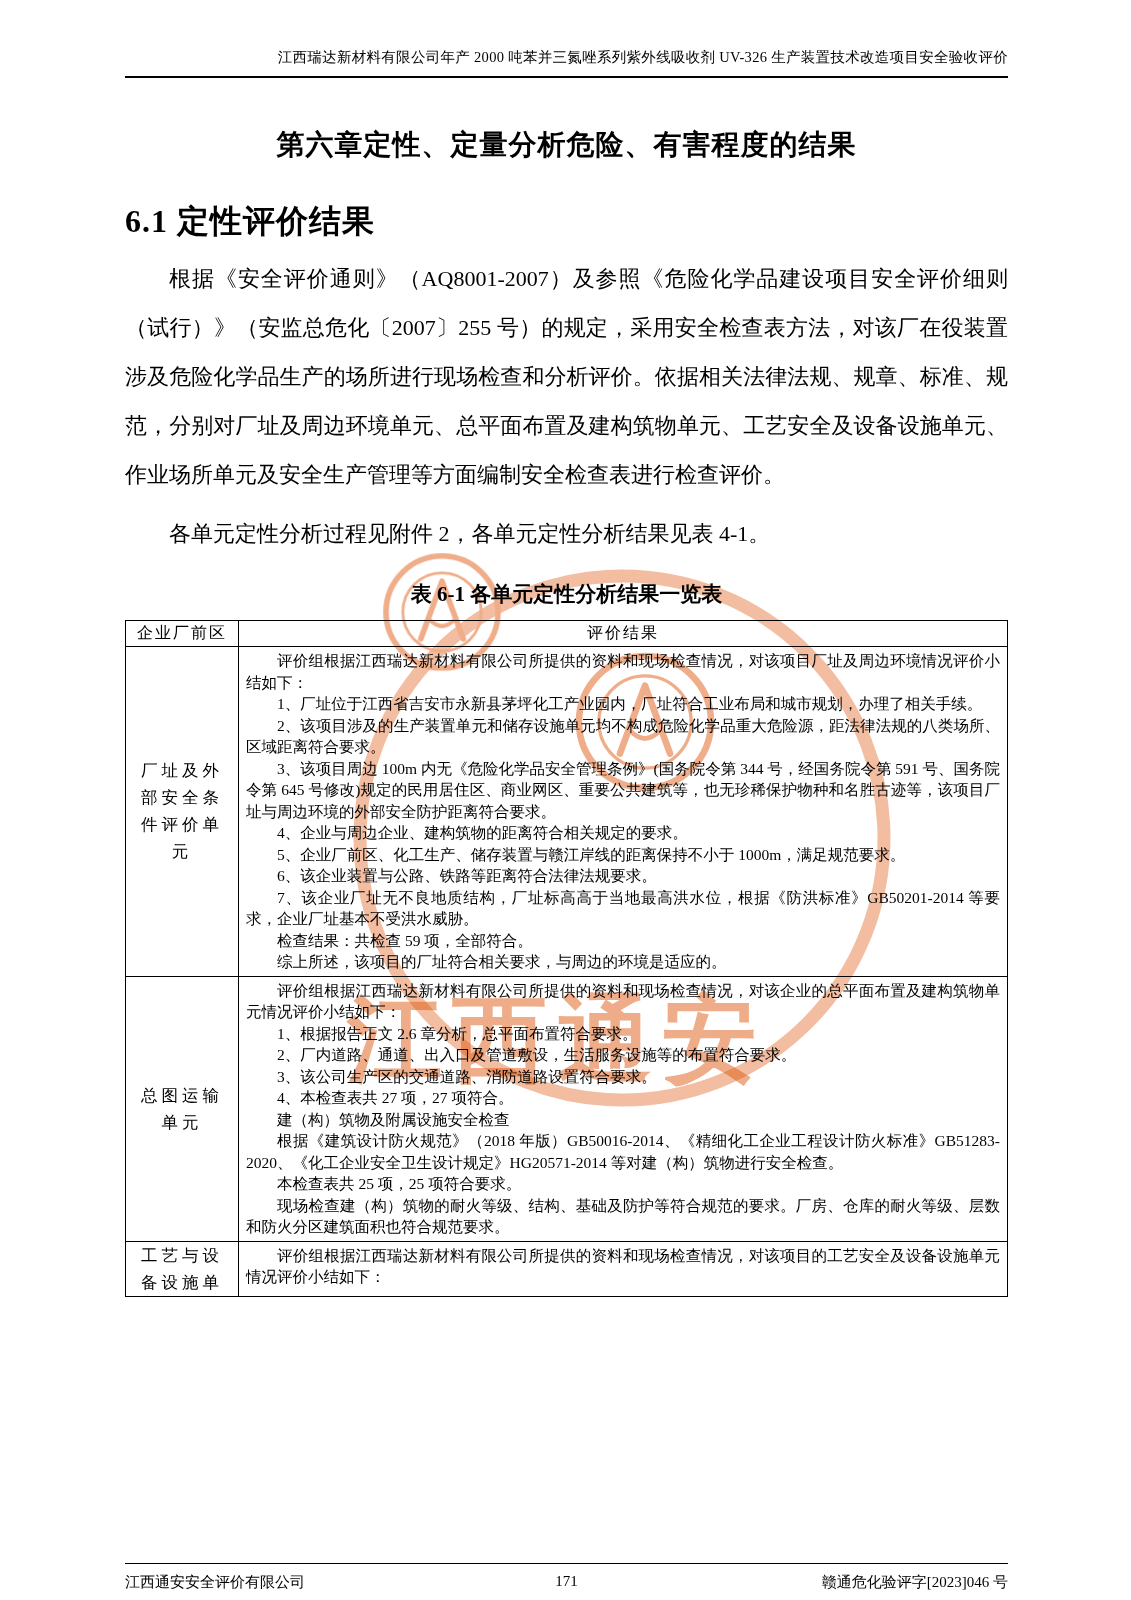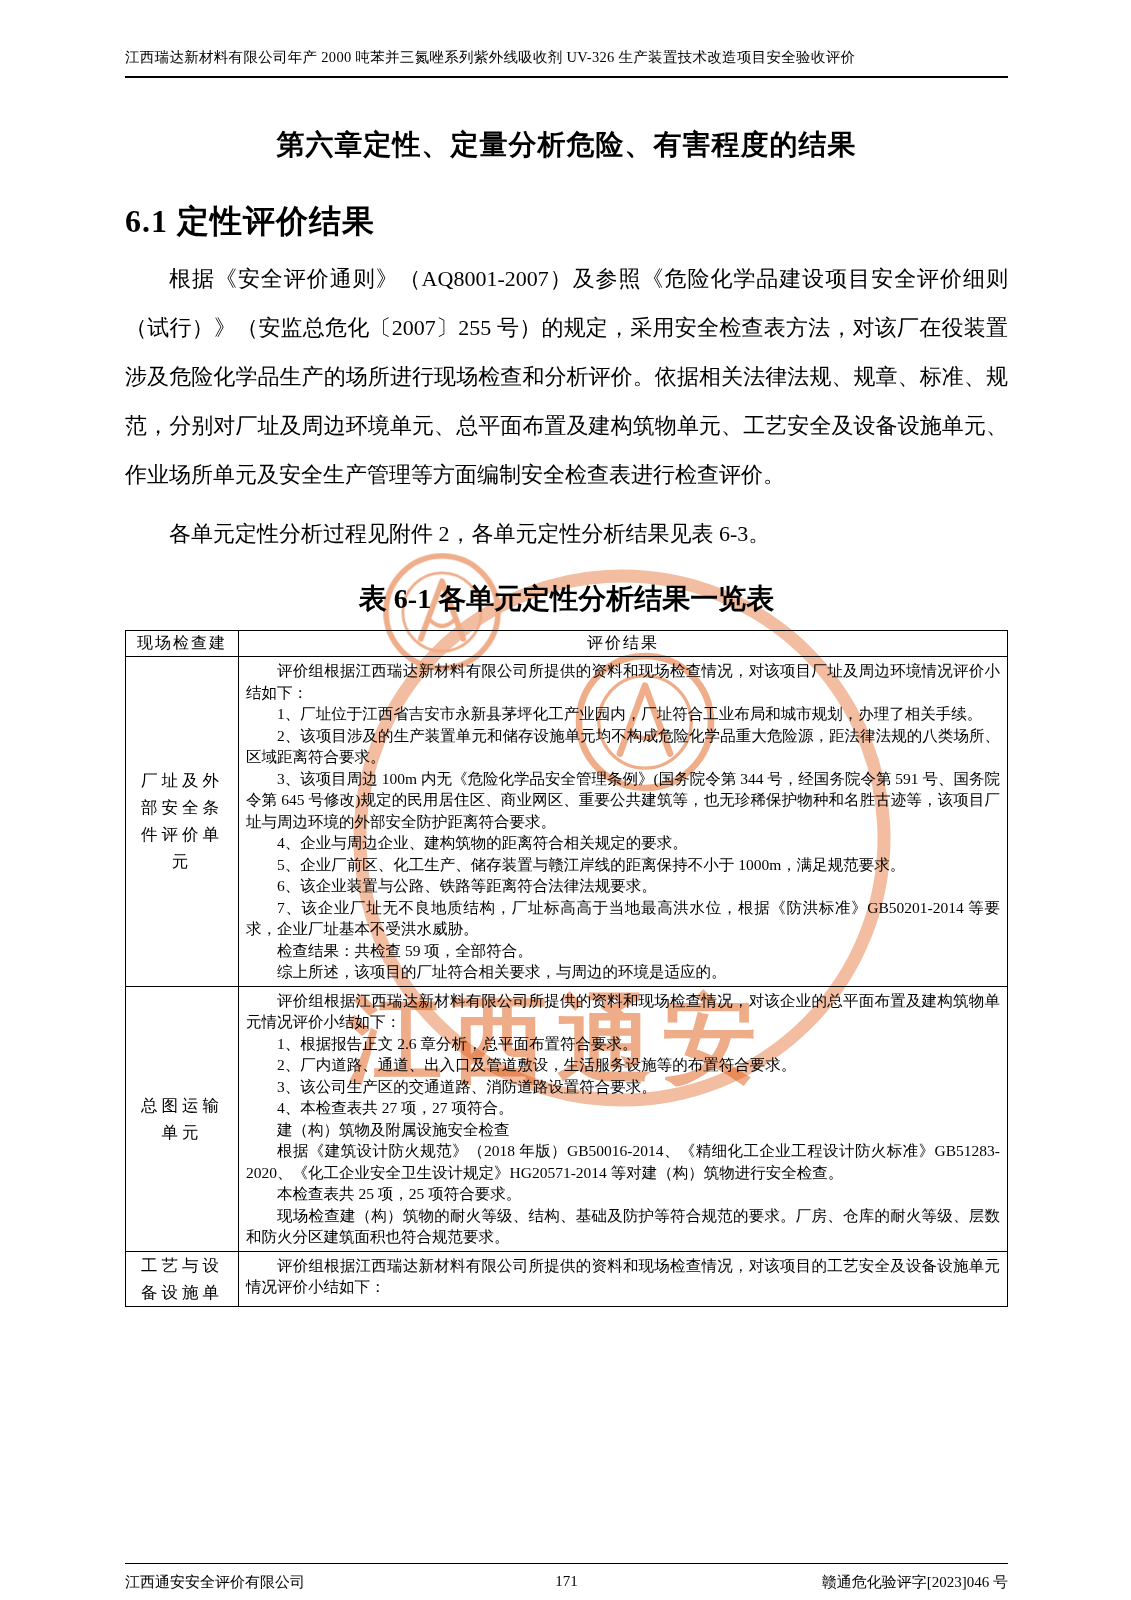--- a/index.html
+++ b/index.html
@@ -2,29 +2,29 @@
 <html><head>
 <meta charset="utf-8">
 <style>
   html,body{margin:0;padding:0;}
   body{
     width:1131px;height:1600px;position:relative;background:#ffffff;
     font-family:"Liberation Serif","DejaVu Serif",serif;color:#000;
     overflow:hidden;
   }
   .page{position:absolute;inset:0;padding:48px 123px 0 125px;box-sizing:border-box;}
-  .doc-header{font-size:14.5px;text-align:left;letter-spacing:.3px;white-space:nowrap;}
+  .doc-header{font-size:14.5px;text-align:right;letter-spacing:.3px;white-space:nowrap;}
   .header-rule{margin-top:9px;border-bottom:2.5px solid #000;}
   .chapter-title{
     margin:48px 0 0;font-size:28px;font-weight:bold;text-align:center;
     font-family:"Liberation Sans","DejaVu Sans",sans-serif;letter-spacing:1px;
   }
   .section-heading{margin:36px 0 0;font-size:32px;font-weight:bold;letter-spacing:1px;}
   .body-para{margin:10px 0 0;font-size:22px;line-height:49px;text-align:justify;text-indent:2em;}
-  .table-title{margin-top:22px;font-size:28px;font-weight:bold;text-align:center;}
+  .table-title{margin-top:22px;font-size:21px;font-weight:bold;text-align:center;}
   table.results-table{width:100%;border-collapse:collapse;margin-top:12px;table-layout:fixed;}
   .results-table th,.results-table td{border:1.6px solid #000;}
   .results-table th{font-size:16px;font-weight:normal;text-align:center;padding:2px 0;letter-spacing:2px;}
   th.unit-col{width:112px;}
   td.unit-cell{
     width:88px;padding:0 12px;vertical-align:middle;
     font-size:16.5px;line-height:27px;letter-spacing:4px;text-align:center;
   }
   td.result-cell{padding:3px 7px;vertical-align:top;font-size:15.5px;line-height:21.5px;margin-top:36px;}
   td.result-cell p{margin:0;text-indent:2em;text-align:justify;}
@@ -45,28 +45,28 @@
 <div class="page">
 
   <div class="doc-header">江西瑞达新材料有限公司年产 2000 吨苯并三氮唑系列紫外线吸收剂 UV-326 生产装置技术改造项目安全验收评价</div>
   <div class="header-rule"></div>
 
   <h1 class="chapter-title">第六章定性、定量分析危险、有害程度的结果</h1>
 
   <h2 class="section-heading">6.1 定性评价结果</h2>
 
   <p class="body-para">根据《安全评价通则》（AQ8001-2007）及参照《危险化学品建设项目安全评价细则（试行）》（安监总危化〔2007〕255 号）的规定，采用安全检查表方法，对该厂在役装置涉及危险化学品生产的场所进行现场检查和分析评价。依据相关法律法规、规章、标准、规范，分别对厂址及周边环境单元、总平面布置及建构筑物单元、工艺安全及设备设施单元、作业场所单元及安全生产管理等方面编制安全检查表进行检查评价。</p>
-  <p class="body-para">各单元定性分析过程见附件 2，各单元定性分析结果见表 6-3。</p>
+  <p class="body-para">各单元定性分析过程见附件 2，各单元定性分析结果见表 4-1。</p>
 
   <div class="table-title">表 6-1 各单元定性分析结果一览表</div>
 
   <table class="results-table">
     <thead>
       <tr>
-        <th class="unit-col">现场检查建</th>
+        <th class="unit-col">企业厂前区</th>
         <th>评价结果</th>
       </tr>
     </thead>
     <tbody>
         <tr>
           <td class="unit-cell">厂址及外部安全条件评价单元</td>
           <td class="result-cell">
             <p>评价组根据江西瑞达新材料有限公司所提供的资料和现场检查情况，对该项目厂址及周边环境情况评价小结如下：</p>
             <p>1、厂址位于江西省吉安市永新县茅坪化工产业园内，厂址符合工业布局和城市规划，办理了相关手续。</p>
             <p>2、该项目涉及的生产装置单元和储存设施单元均不构成危险化学品重大危险源，距法律法规的八类场所、区域距离符合要求。</p>

